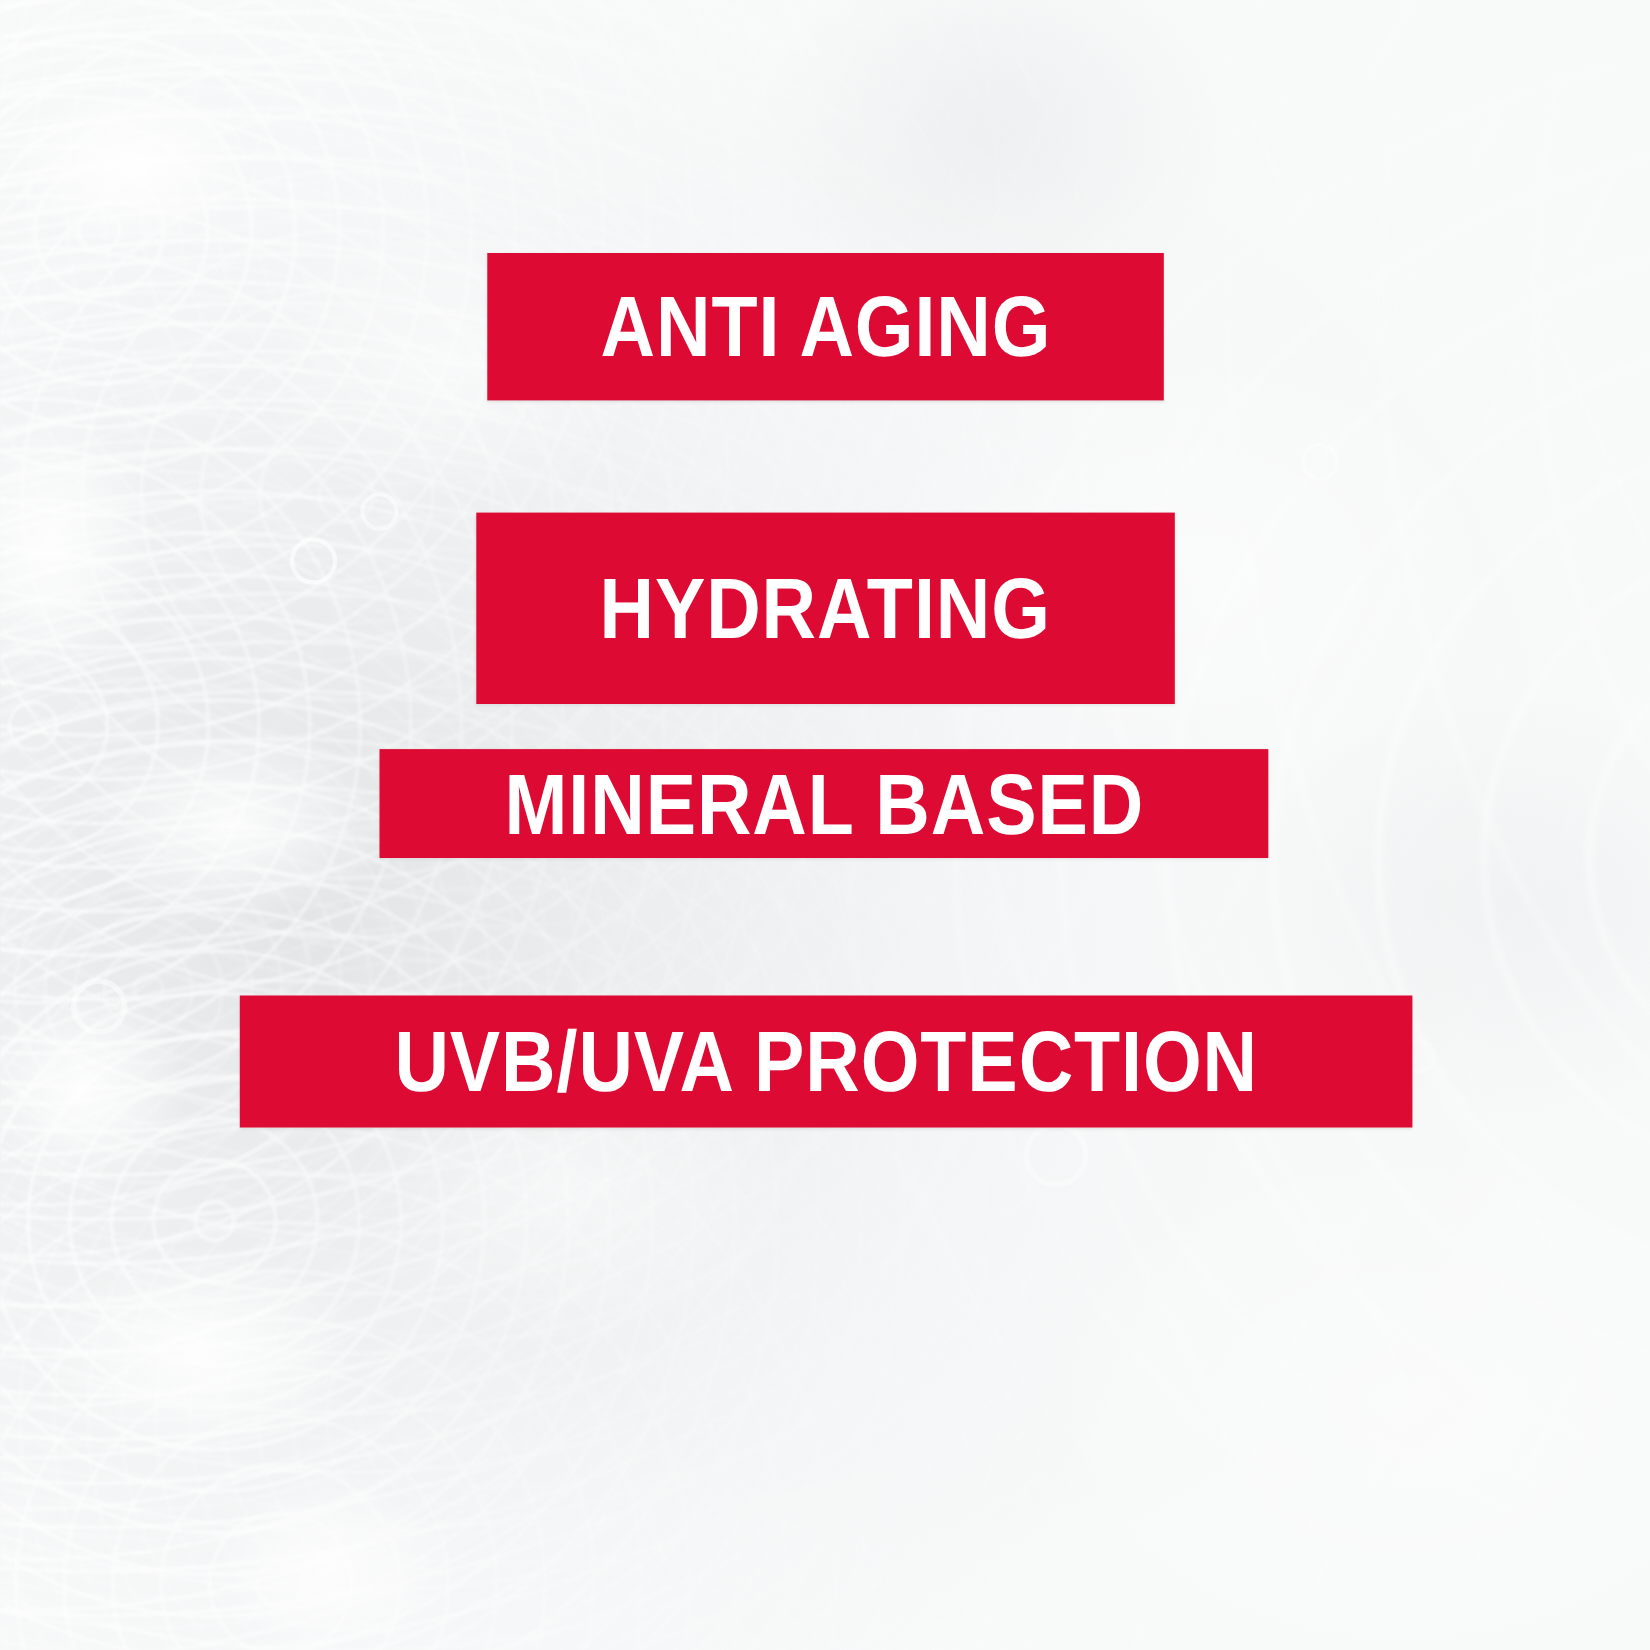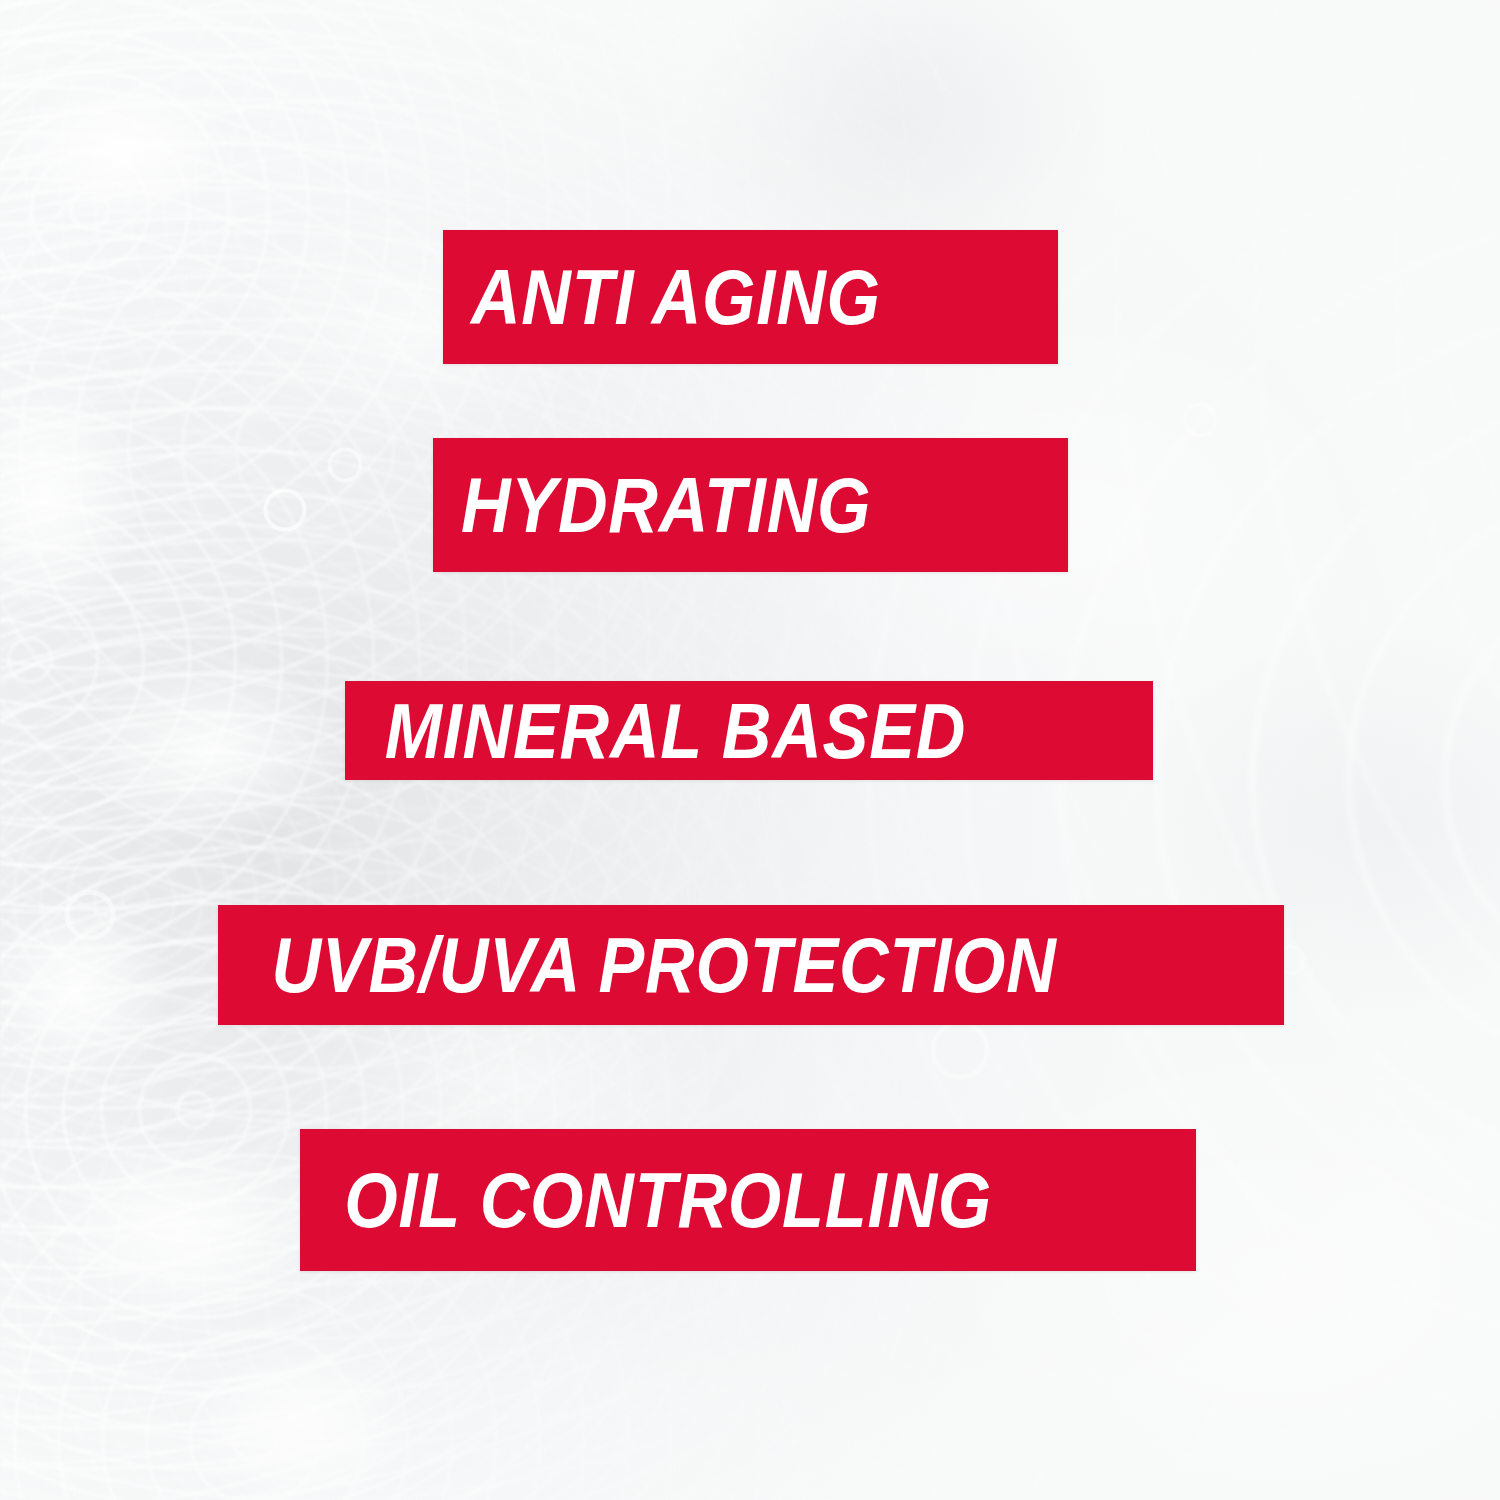--- a/index.html
+++ b/index.html
@@ -104,23 +104,23 @@
 
   
   #bars {
     position: absolute;
     inset: 0;
   }
   .bar {
     position: absolute;
     display: flex;
     align-items: center;
+    justify-content: center;
     background: #DD0B33;
     box-shadow: 0 1px 3px rgba(120,120,120,.18);
-    font-style: italic;
   }
   .bar-label {
     color: #ffffff;
     font-family: "Liberation Sans", sans-serif;
     font-weight: 700;
     text-transform: uppercase;
     letter-spacing: .012em;
     white-space: nowrap;
     line-height: 1;
     transform: scaleX(.88);
@@ -140,30 +140,27 @@
   <div class="bg-layer bg-streaks"></div>
   <div class="bg-layer bg-rings"></div>
   <div class="bg-layer bg-vignette"></div>
 
   <div id="bars">
 
     <div class="bar" style="left: 443px; top: 230px; width: 615px; height: 134px; background: rgb(221, 11, 51);">
       <span class="bar-label" style="font-size: 78px; color: rgb(255, 255, 255);">ANTI AGING</span>
     </div>
 
-    <div class="bar" style="left: 433px; top: 438px; width: 635px; height: 134px; background: rgb(221, 11, 51);">
+    <div class="bar" style="left: 433px; top: 466px; width: 635px; height: 174px; background: rgb(221, 11, 51);">
       <span class="bar-label" style="font-size: 78px; color: rgb(255, 255, 255);">HYDRATING</span>
     </div>
 
     <div class="bar" style="left: 345px; top: 681px; width: 808px; height: 99px; background: rgb(221, 11, 51);">
       <span class="bar-label" style="font-size: 78px; color: rgb(255, 255, 255);">MINERAL BASED</span>
     </div>
 
     <div class="bar" style="left: 218px; top: 905px; width: 1066px; height: 120px; background: rgb(221, 11, 51);">
       <span class="bar-label" style="font-size: 78px; color: rgb(255, 255, 255);">UVB/UVA PROTECTION</span>
     </div>
 
-    <div class="bar" style="left: 300px; top: 1129px; width: 896px; height: 142px; background: rgb(221, 11, 51);">
-      <span class="bar-label" style="font-size: 78px; color: rgb(255, 255, 255);">OIL CONTROLLING</span>
-    </div>
 
   </div>
 </div>
 
 </body></html>

